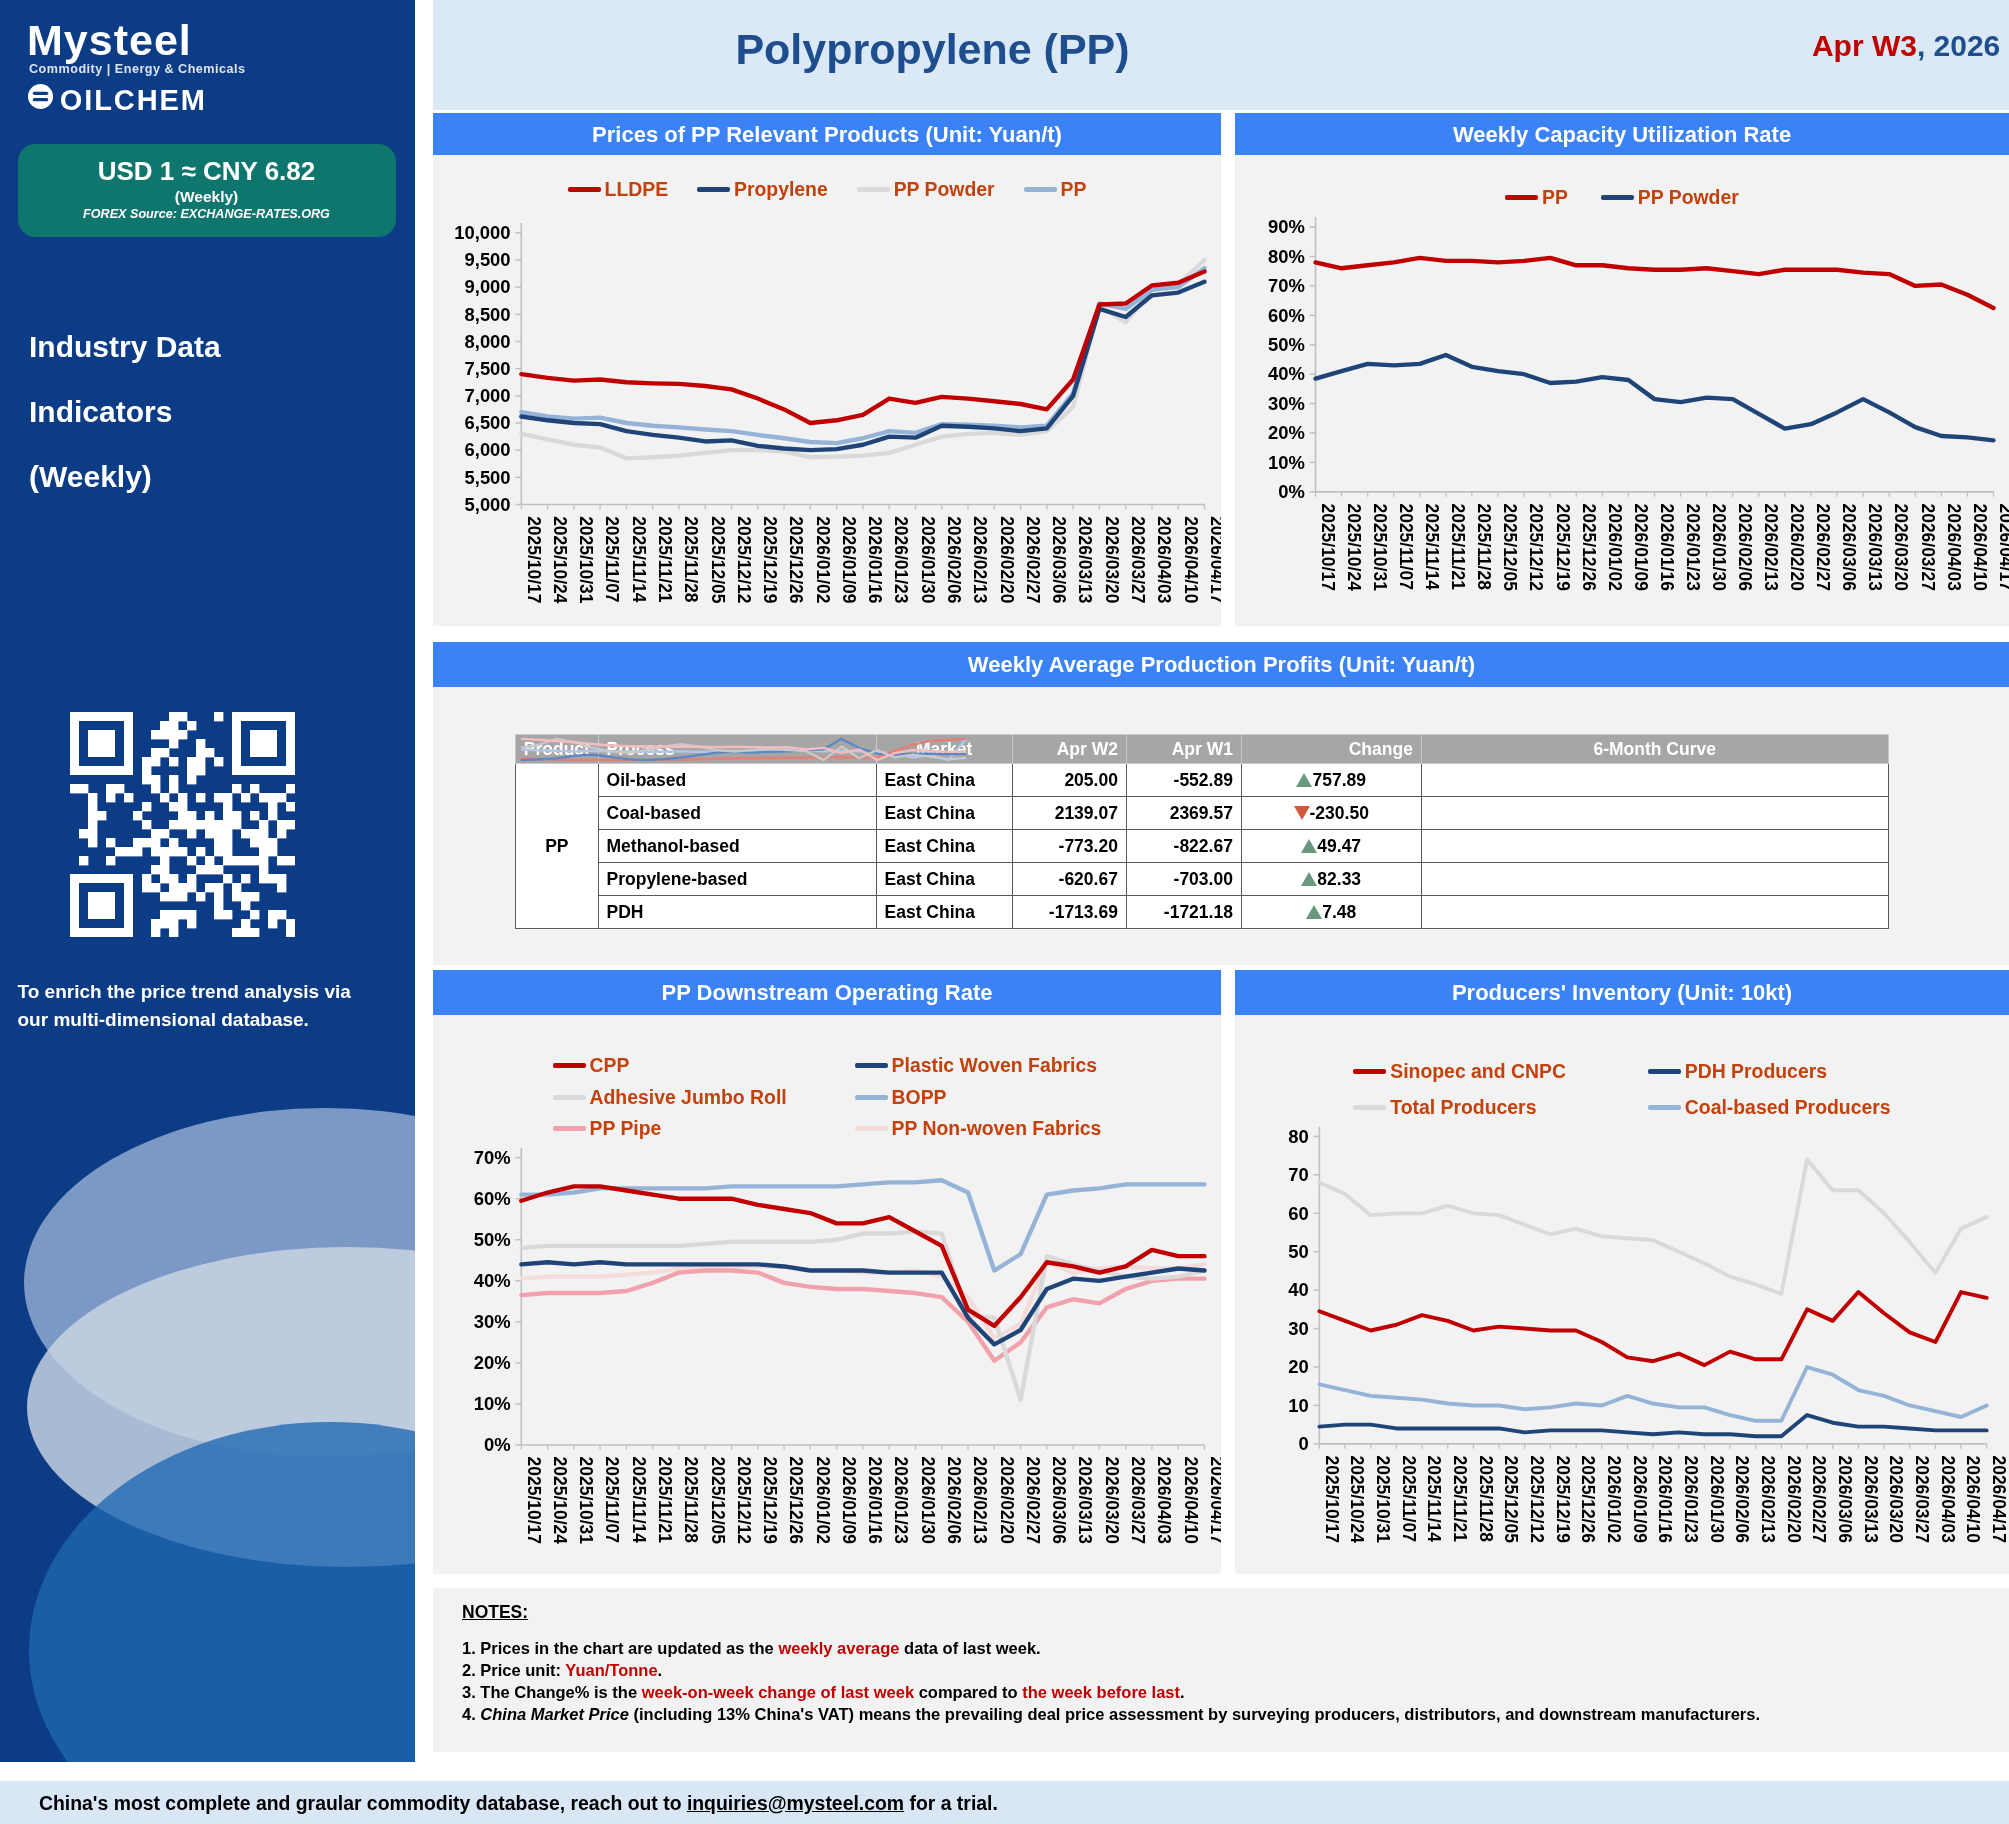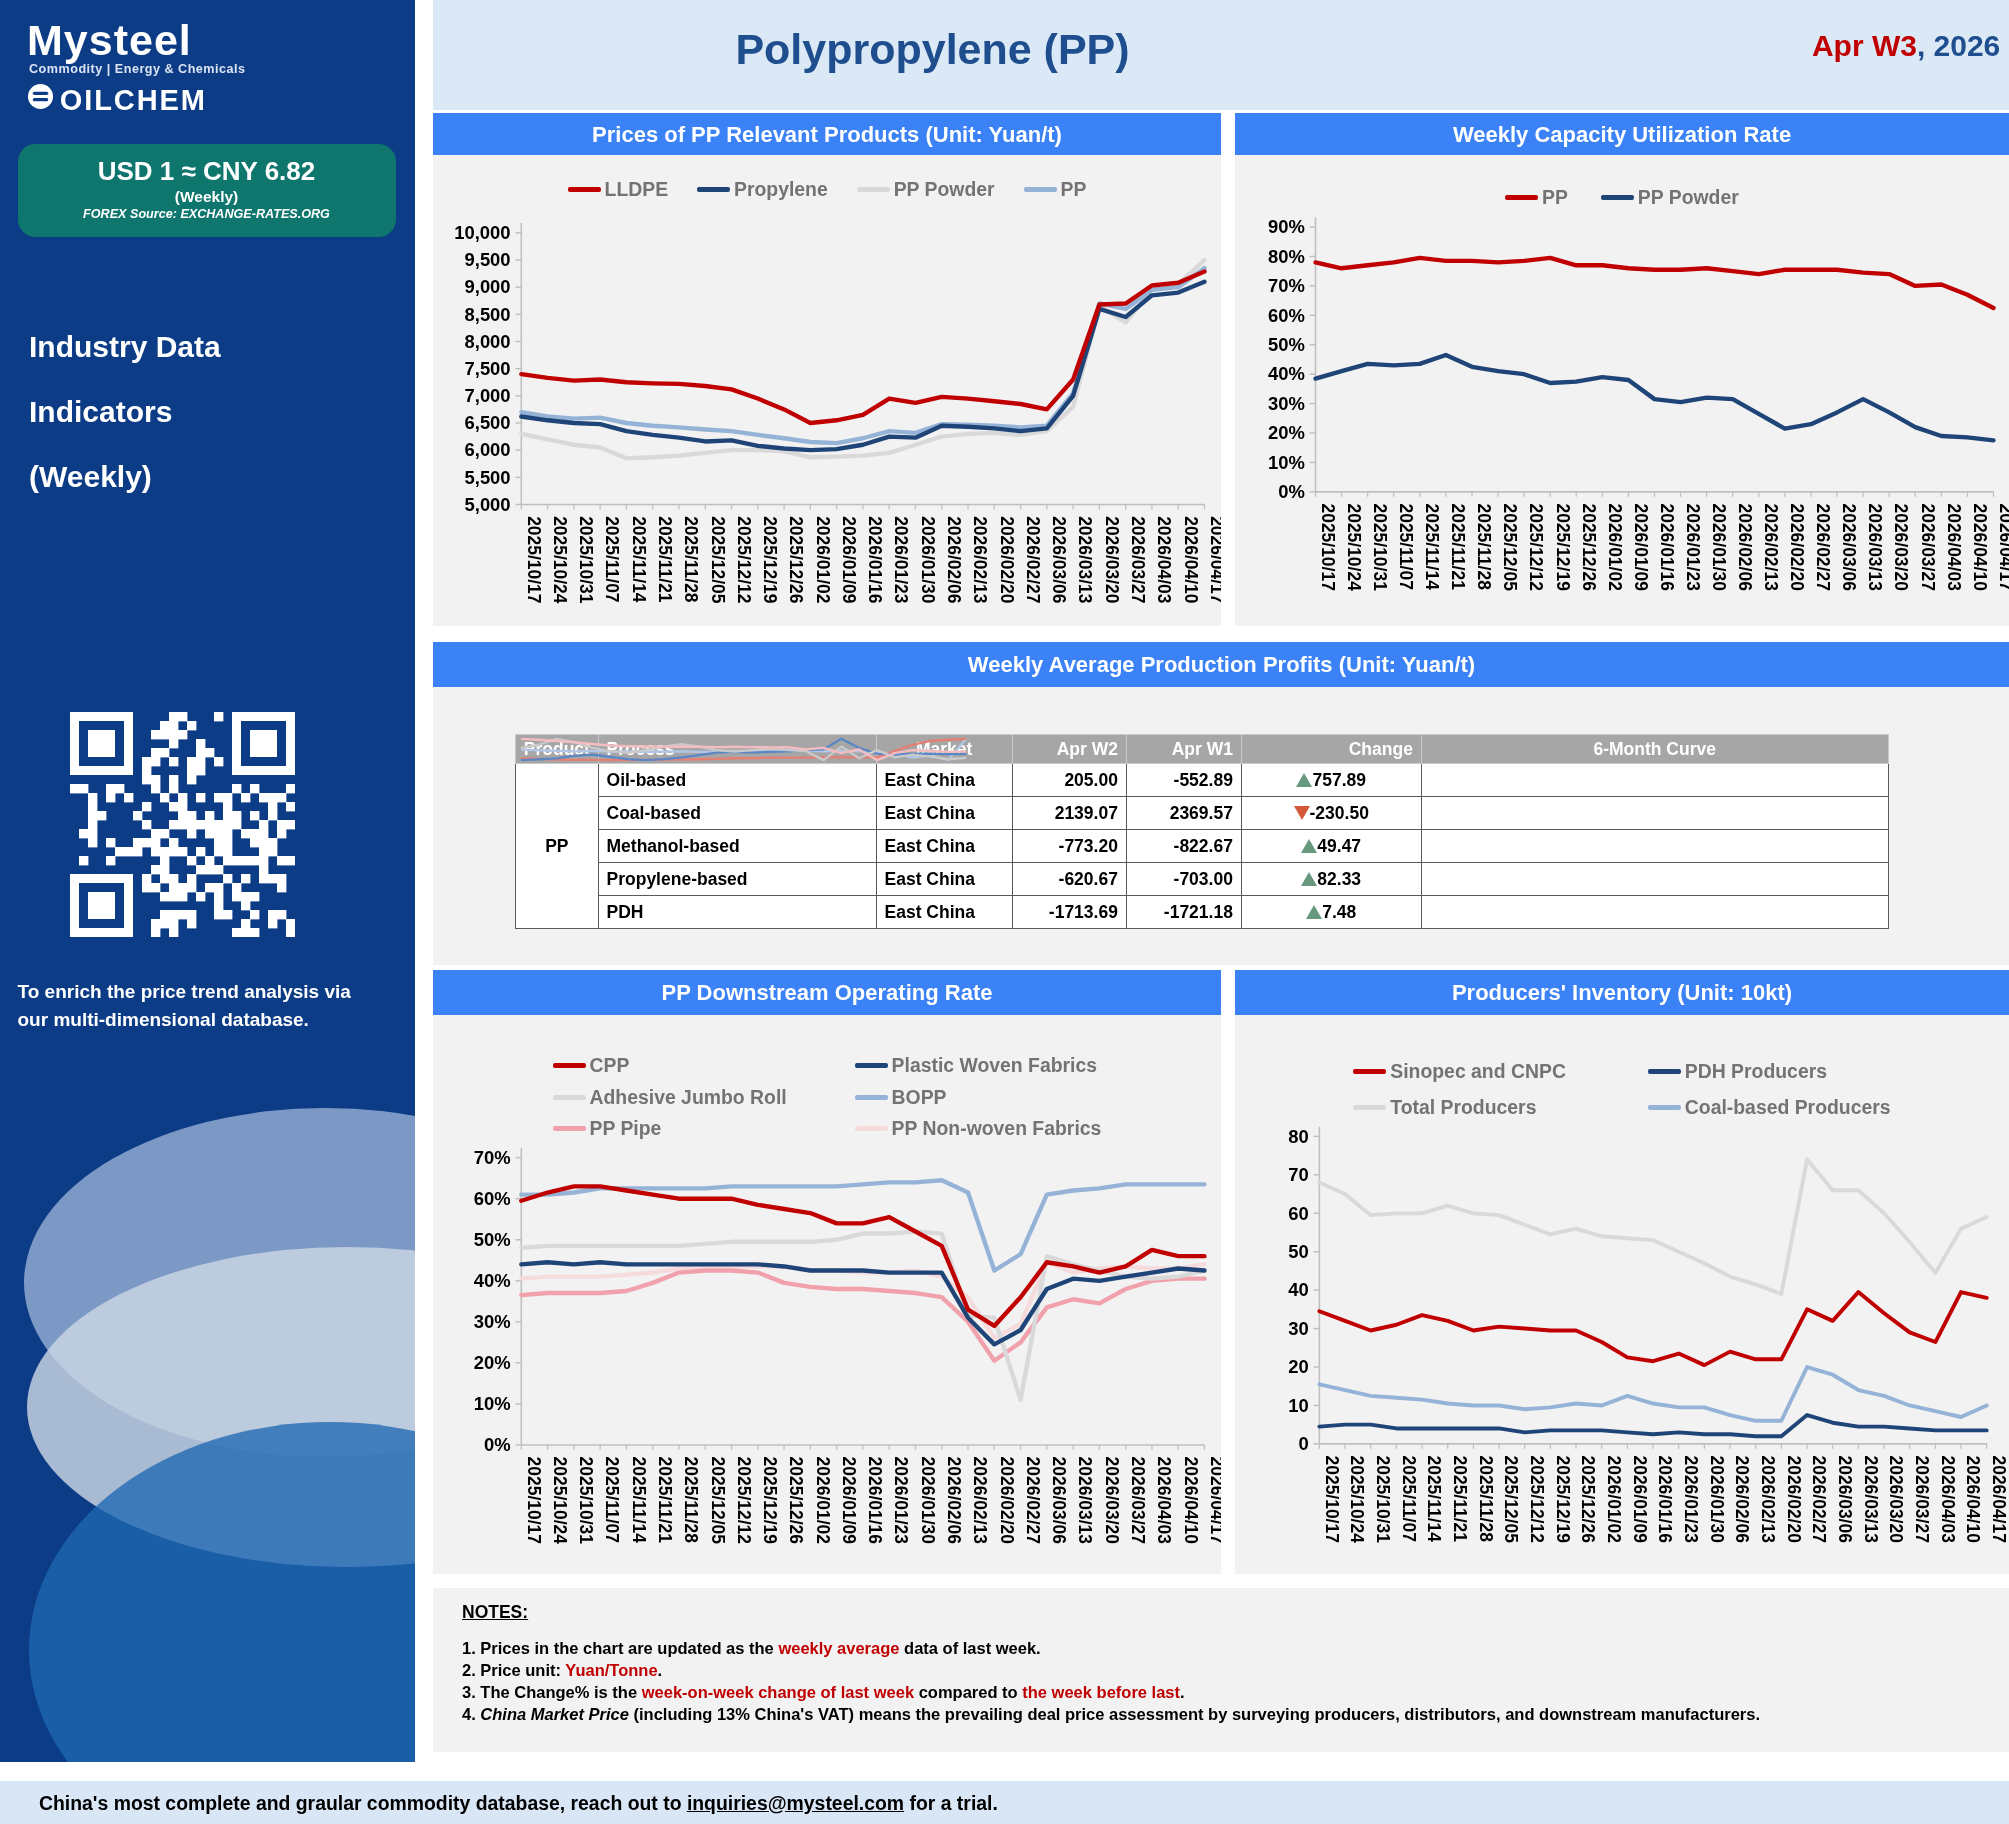--- a/index.html
+++ b/index.html
@@ -39,21 +39,21 @@
   .redbar{position:absolute;background:#3b82f6;color:#fff;font-weight:700;font-size:22px;
           display:flex;align-items:center;justify-content:center;}
   .panel{position:absolute;background:#f2f2f2;}
   .panel svg{position:absolute;left:0;top:0;}
   .xlab{font:700 18px "Liberation Sans",sans-serif;fill:#000;}
   .ylab{font:700 19px "Liberation Sans",sans-serif;fill:#000;}
 
   .legend{position:absolute;z-index:3;}
   .lg-row{left:0;right:0;display:flex;justify-content:center;align-items:center;}
   .lg-grid{left:0;right:0;display:grid;justify-content:center;}
-  .lg-item{display:flex;align-items:center;gap:3.9px;font-weight:700;font-size:19.4px;color:#737373;}
+  .lg-item{display:flex;align-items:center;gap:3.9px;font-weight:700;font-size:19.4px;color:#c2410c;}
   .lg-swatch{display:inline-block;width:33px;height:4.9px;border-radius:1.9px;flex:0 0 auto;}
   #legend-prices{top:23px;gap:29px;}
   #legend-capacity{top:31px;gap:33px;}
   #legend-downstream{top:39px;grid-template-columns:max-content max-content;column-gap:68px;row-gap:8.7px;}
   #legend-inventory{top:45px;grid-template-columns:max-content max-content;column-gap:82px;row-gap:12.6px;}
 
   
   #profits-table{position:absolute;left:82px;top:47px;border-collapse:collapse;table-layout:fixed;
                  background:#fff;border:1.9px solid #7f7f7f;}
   #profits-table th{background:#a6a6a6;color:#fff;font-weight:700;font-size:17.5px;height:28px;

